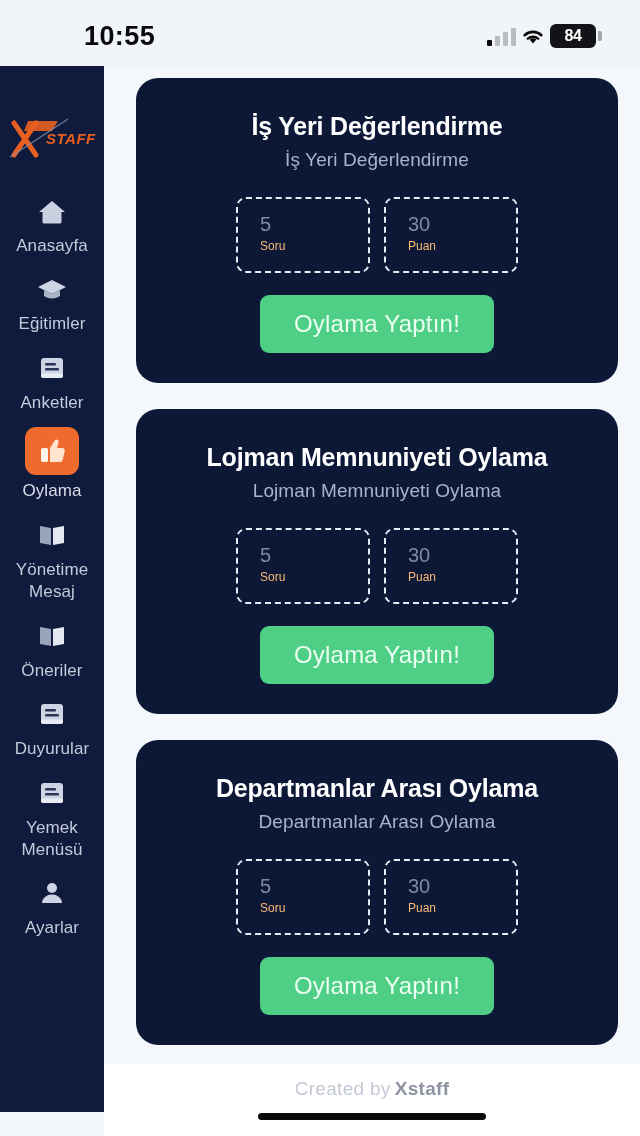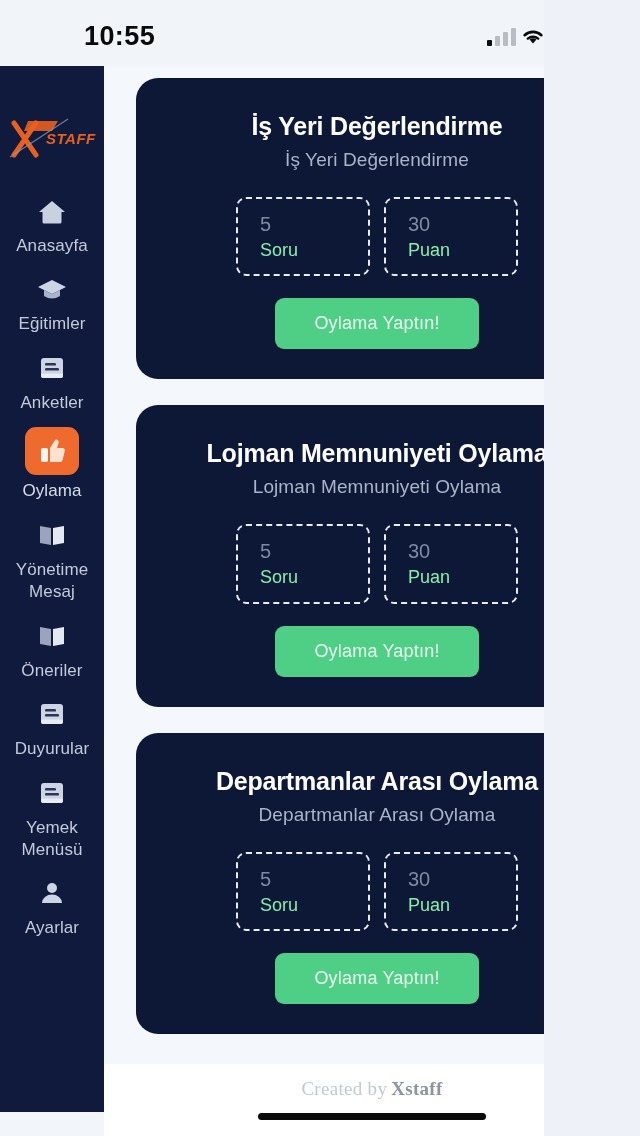--- a/index.html
+++ b/index.html
@@ -7,21 +7,21 @@
   html, body {
     width: 640px;
     height: 1136px;
     overflow: hidden;
     background: #eef2f8;
     font-family: "Liberation Sans", sans-serif;
   }
 
   .phone {
     position: relative;
-    width: 544px;
+    width: 640px;
     height: 1136px;
     background: #f2f5fa;
     overflow: hidden;
   }
 
   
   .statusbar {
     position: absolute;
     top: 0; left: 0;
     width: 640px;
@@ -168,31 +168,31 @@
     border-radius: 10px;
     padding: 12px 0 12px 22px;
     text-align: left;
   }
   .stat-num {
     font-size: 20px;
     color: #7e8aa4;
     line-height: 1.35;
   }
   .stat-label {
-    font-size: 18px;
-    color: #86efac;
+    font-size: 12px;
+    color: #fdba74;
     line-height: 1.35;
   }
   .vote-btn {
     display: inline-block;
     background: #4fcf85;
     color: #eafff1;
     border: none;
     border-radius: 9px;
-    font-size: 18px;
+    font-size: 24px;
     font-family: "Liberation Sans", sans-serif;
     padding: 15px 34px;
     min-width: 204px;
     cursor: pointer;
     letter-spacing: 0.2px;
   }
 
   
   .footer {
     position: absolute;
@@ -205,21 +205,20 @@
     display: flex;
     flex-direction: column;
     align-items: center;
     justify-content: flex-start;
     padding-top: 14px;
   }
   .footer-text {
     font-size: 19px;
     color: #c3c9d4;
     letter-spacing: 0.3px;
-    font-family: Liberation Serif, serif;
   }
   .footer-text b { color: #8d93a1; font-weight: bold; margin-left: 4px; }
   .home-ind {
     position: absolute;
     bottom: 16px;
     width: 228px;
     height: 7px;
     border-radius: 4px;
     background: #0b0b0b;
   }

